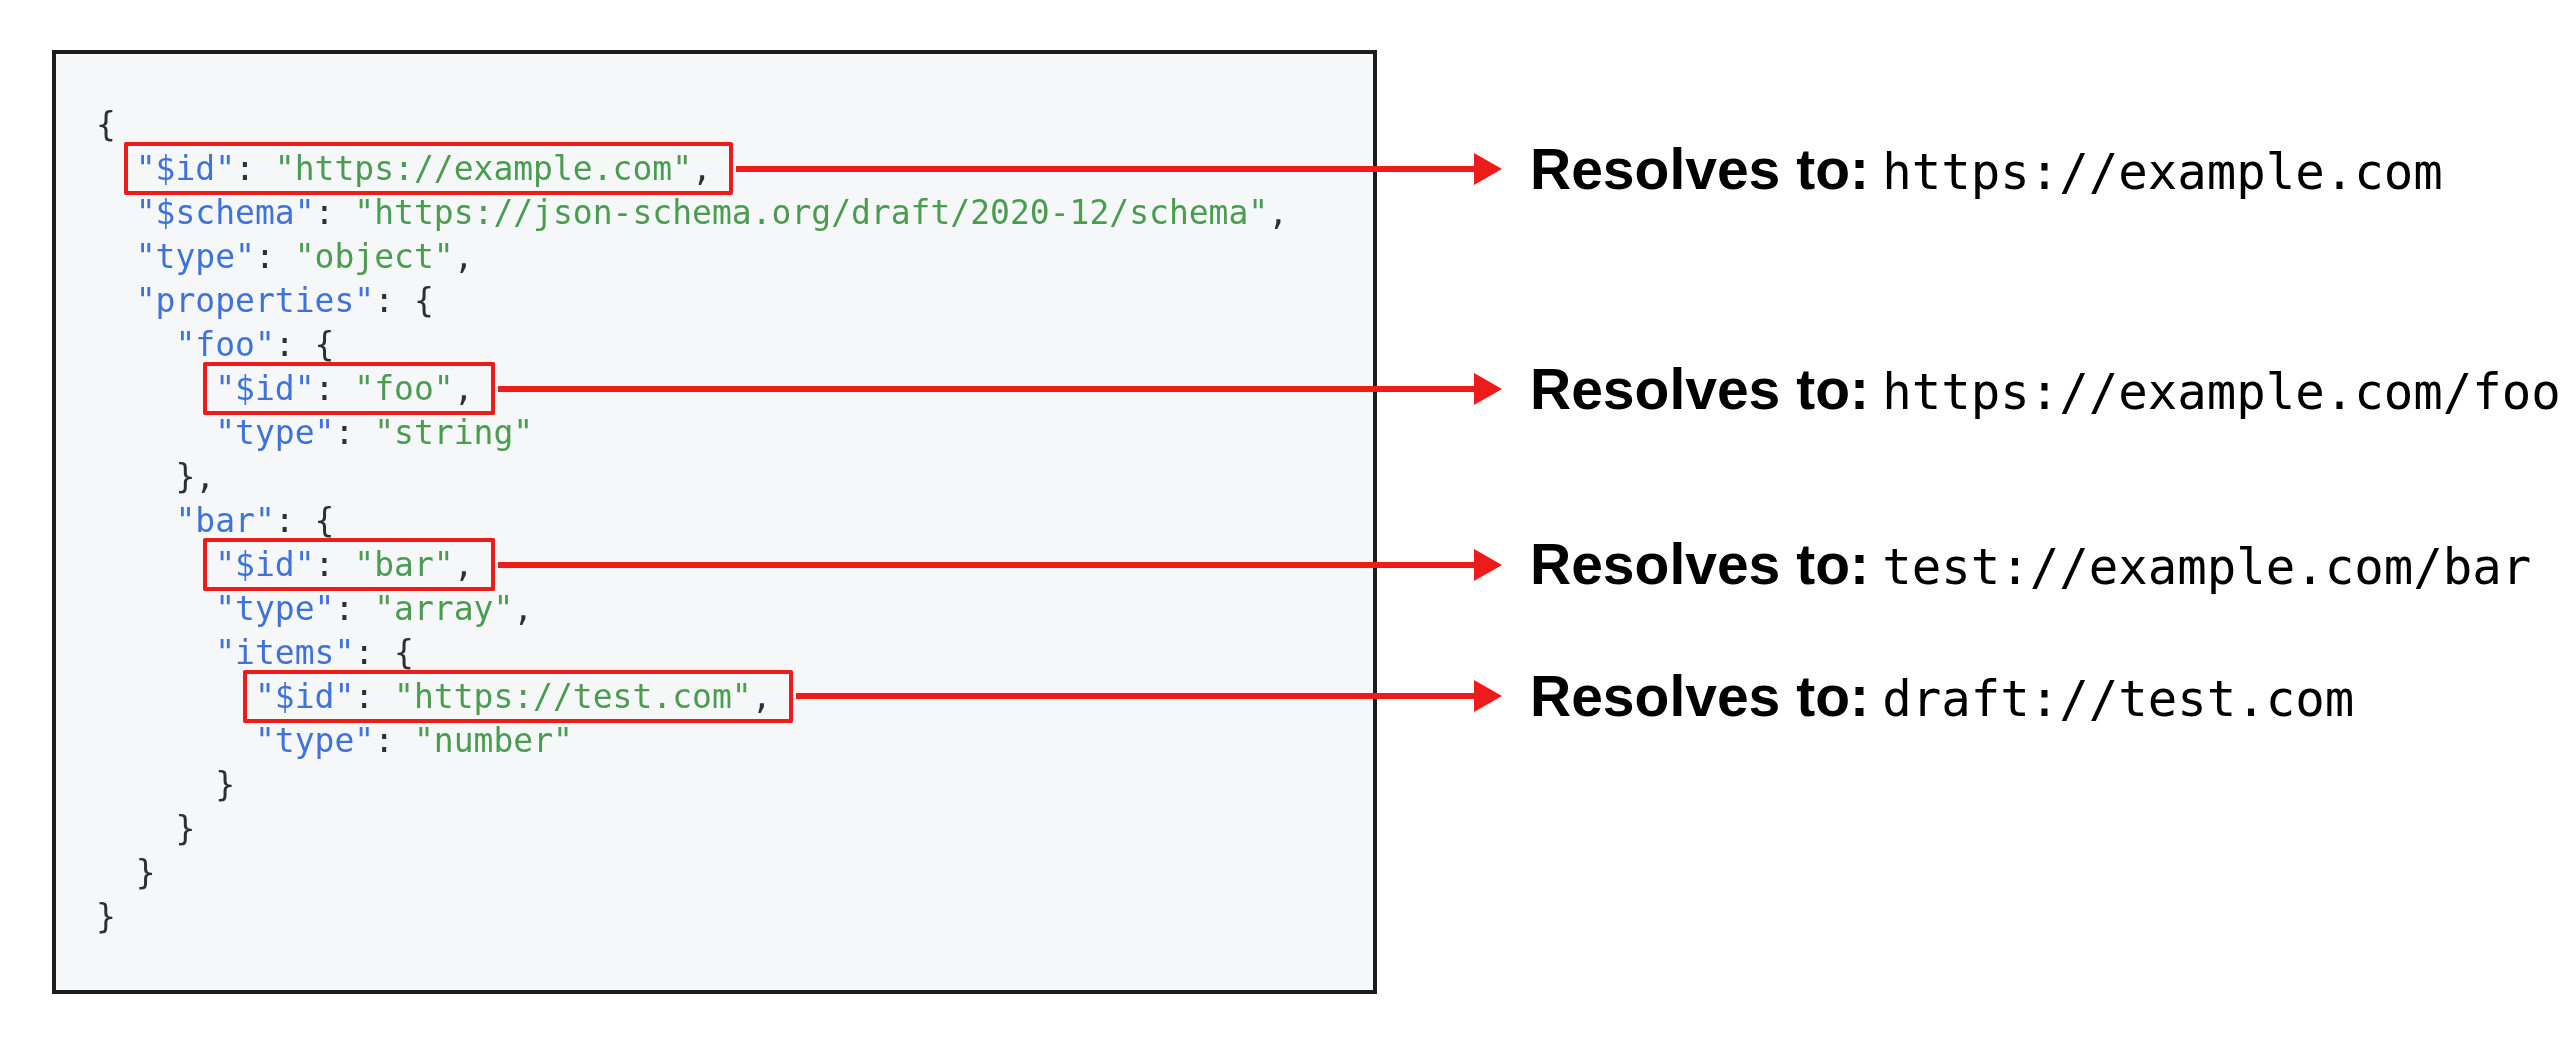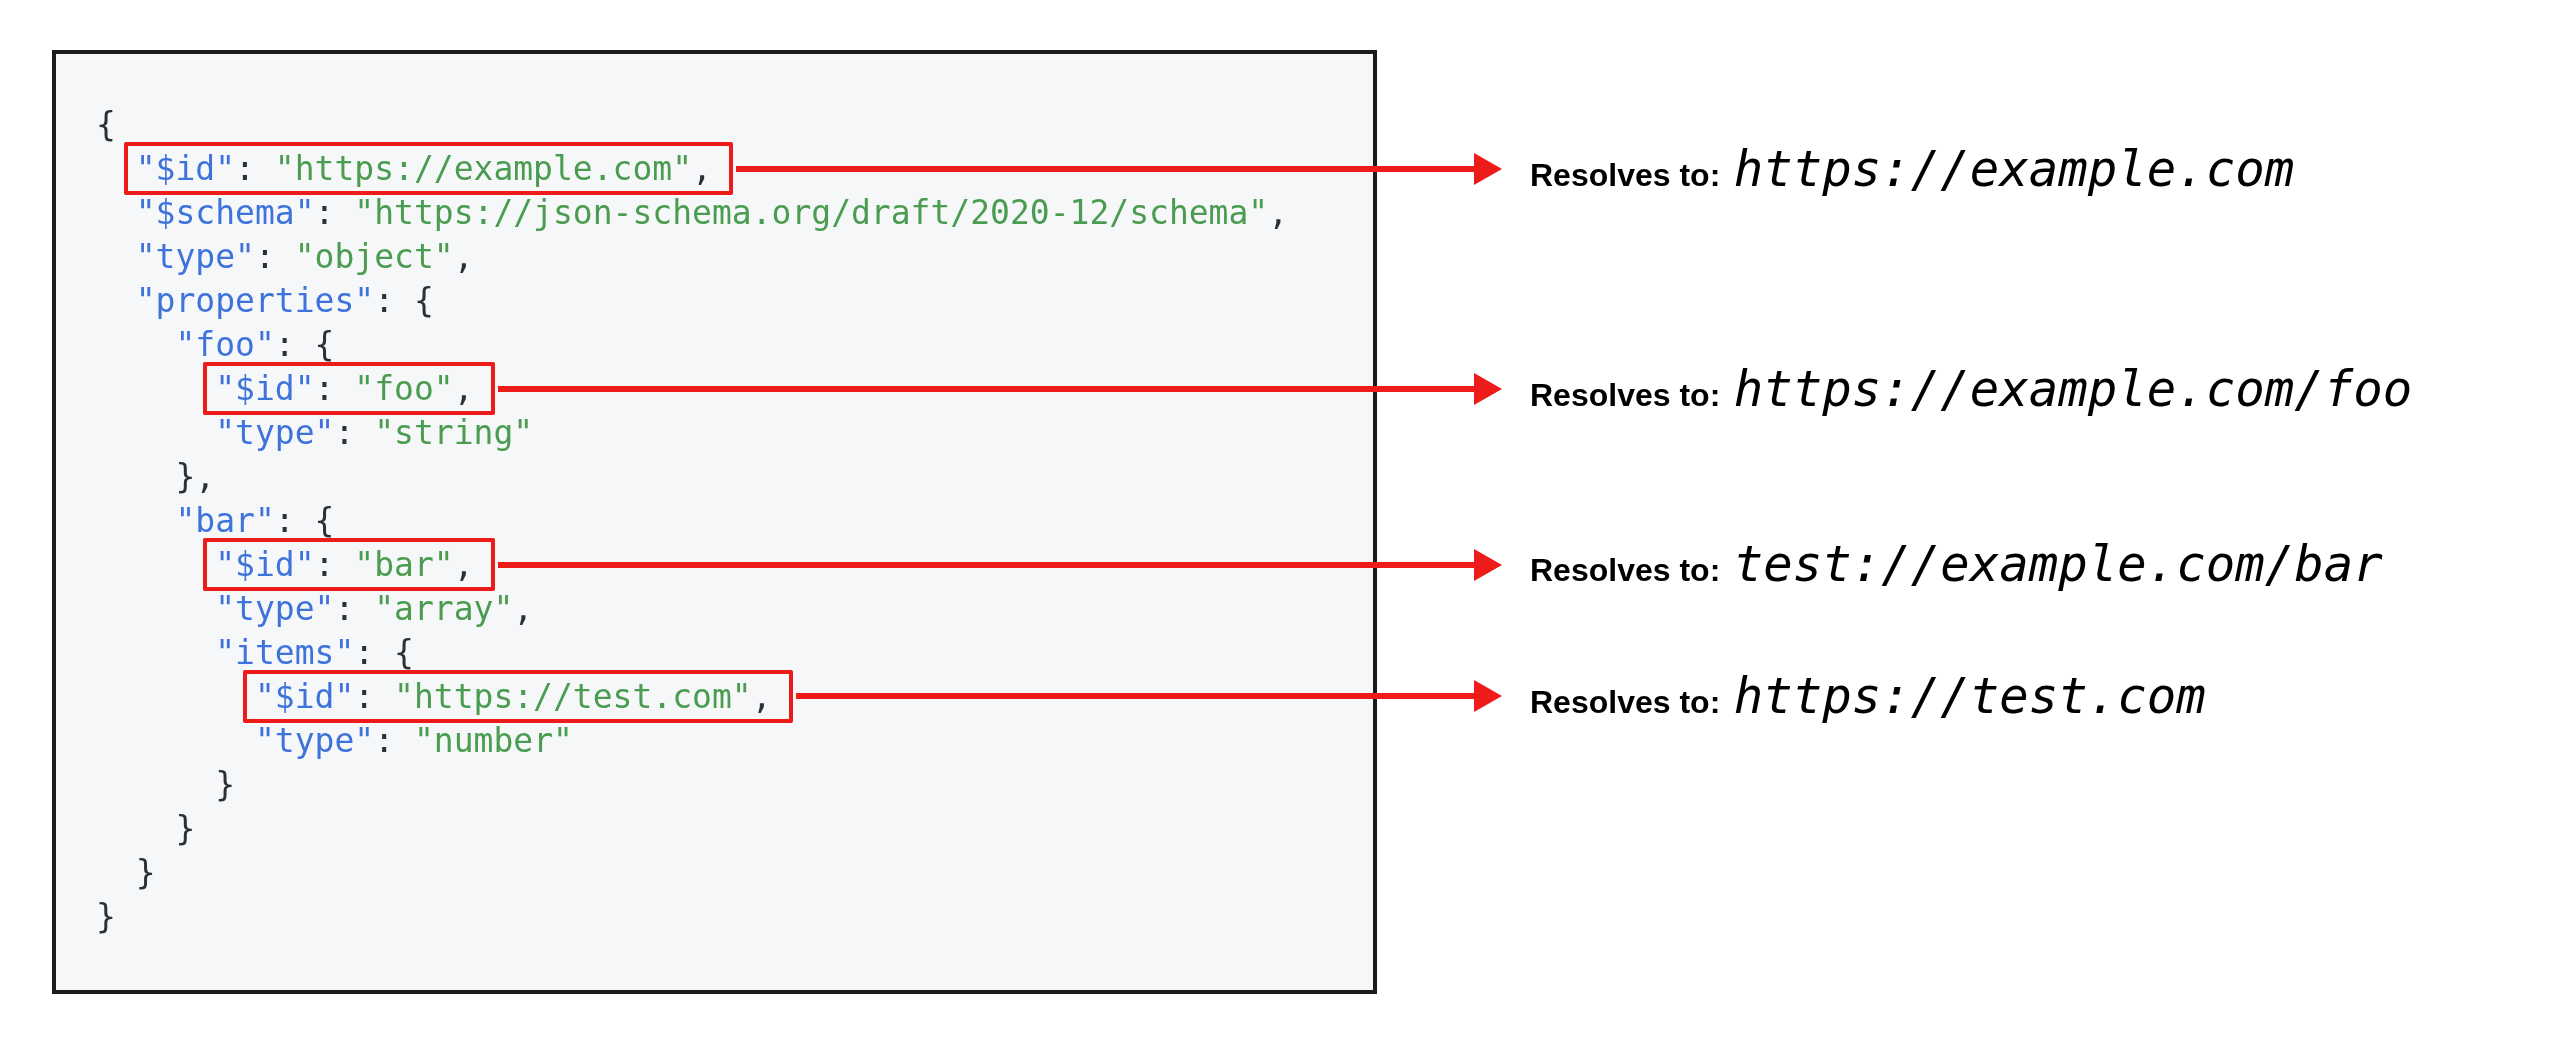--- a/index.html
+++ b/index.html
@@ -68,29 +68,28 @@
 
   
   .annotation{
     position:absolute;
     white-space:nowrap;
     transform:translateY(-50%);
   }
   .annotation .resolves-label{
     font-family:"Liberation Sans",sans-serif;
     font-weight:bold;
-    font-size:32px;
+    font-size:57px;
     color:#000000;
   }
   .annotation .resolved-url{
     font-family:"DejaVu Sans Mono",monospace;
     font-size:49px;
     color:#000000;
     margin-left:13.4px;
-    font-style:italic;
   }
 </style>
 </head>
 <body>
 
 <div id="canvas">
   <div class="code-box">
     <pre id="code"><div class="code-line"><span class="p">{</span></div><div class="code-line">  <span class="hl"><span class="k">"$id"</span><span class="p">: </span><span class="s">"https://example.com"</span><span class="p">,</span></span></div><div class="code-line">  <span class="k">"$schema"</span><span class="p">: </span><span class="s">"https://json-schema.org/draft/2020-12/schema"</span><span class="p">,</span></div><div class="code-line">  <span class="k">"type"</span><span class="p">: </span><span class="s">"object"</span><span class="p">,</span></div><div class="code-line">  <span class="k">"properties"</span><span class="p">: {</span></div><div class="code-line">    <span class="k">"foo"</span><span class="p">: {</span></div><div class="code-line">      <span class="hl"><span class="k">"$id"</span><span class="p">: </span><span class="s">"foo"</span><span class="p">,</span></span></div><div class="code-line">      <span class="k">"type"</span><span class="p">: </span><span class="s">"string"</span></div><div class="code-line">    <span class="p">},</span></div><div class="code-line">    <span class="k">"bar"</span><span class="p">: {</span></div><div class="code-line">      <span class="hl"><span class="k">"$id"</span><span class="p">: </span><span class="s">"bar"</span><span class="p">,</span></span></div><div class="code-line">      <span class="k">"type"</span><span class="p">: </span><span class="s">"array"</span><span class="p">,</span></div><div class="code-line">      <span class="k">"items"</span><span class="p">: {</span></div><div class="code-line">        <span class="hl"><span class="k">"$id"</span><span class="p">: </span><span class="s">"https://test.com"</span><span class="p">,</span></span></div><div class="code-line">        <span class="k">"type"</span><span class="p">: </span><span class="s">"number"</span></div><div class="code-line">      <span class="p">}</span></div><div class="code-line">    <span class="p">}</span></div><div class="code-line">  <span class="p">}</span></div><div class="code-line"><span class="p">}</span></div></pre>
   </div>
   <div id="overlay">
@@ -98,16 +97,16 @@
       <div class="arrow-head" style="left: 1474px; top: 153px;"></div>
       <div class="annotation" style="left: 1530px; top: 169px;"><span class="resolves-label">Resolves to:</span><span class="resolved-url">https://example.com</span></div>
       <div class="arrow-line" style="left: 498px; top: 386px; width: 978px;"></div>
       <div class="arrow-head" style="left: 1474px; top: 373px;"></div>
       <div class="annotation" style="left: 1530px; top: 389px;"><span class="resolves-label">Resolves to:</span><span class="resolved-url">https://example.com/foo</span></div>
       <div class="arrow-line" style="left: 498px; top: 562px; width: 978px;"></div>
       <div class="arrow-head" style="left: 1474px; top: 549px;"></div>
       <div class="annotation" style="left: 1530px; top: 564px;"><span class="resolves-label">Resolves to:</span><span class="resolved-url">test://example.com/bar</span></div>
       <div class="arrow-line" style="left: 796px; top: 693px; width: 681px;"></div>
       <div class="arrow-head" style="left: 1474px; top: 680px;"></div>
-      <div class="annotation" style="left: 1530px; top: 696px;"><span class="resolves-label">Resolves to:</span><span class="resolved-url">https://test.com</span></div>
+      <div class="annotation" style="left: 1530px; top: 696px;"><span class="resolves-label">Resolves to:</span><span class="resolved-url">draft://test.com</span></div>
     </div>
 </div>
 
 
 </body></html>

